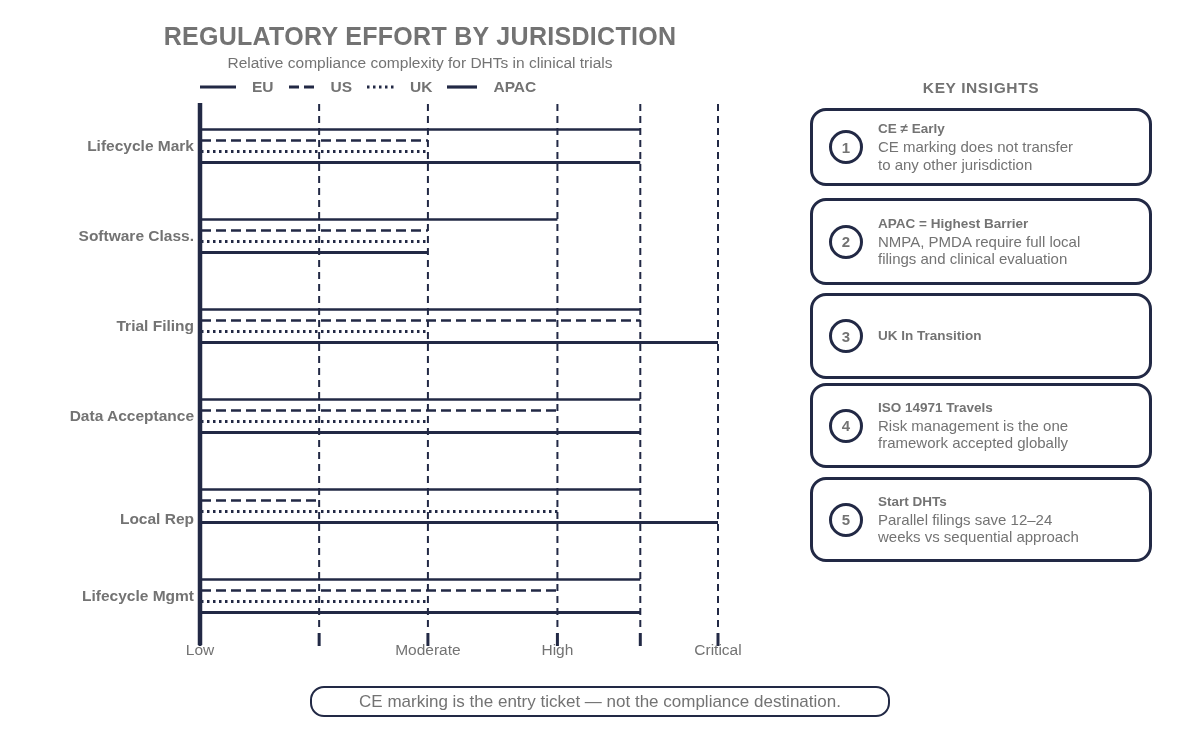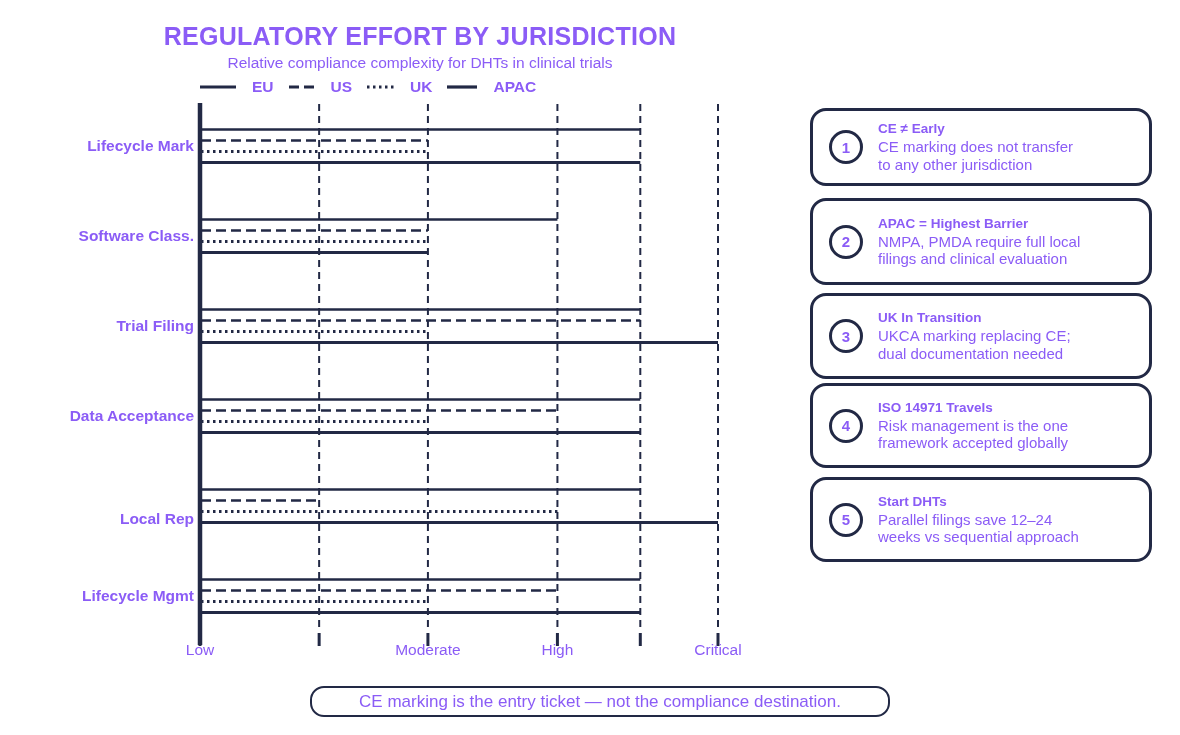--- a/index.html
+++ b/index.html
@@ -1,18 +1,18 @@
 <!DOCTYPE html>
 <html><head>
 <meta charset="utf-8">
 <style>
   html,body{margin:0;padding:0;background:#ffffff;}
   #canvas{
     position:relative;width:1180px;height:735px;background:#ffffff;overflow:hidden;
-    font-family:"Liberation Sans",sans-serif;color:#8b5cf6;
+    font-family:"Liberation Sans",sans-serif;color:#737373;
   }
   .title{
     position:absolute;left:60px;top:22px;width:720px;text-align:center;
     font-size:25px;font-weight:bold;letter-spacing:.3px;
   }
   .subtitle{
     position:absolute;left:60px;top:54px;width:720px;text-align:center;
     font-size:15.5px;
   }
   .legend{
@@ -135,20 +135,21 @@
       <div class="cat-label" style="top: 509px;">Local Rep</div>
       <div class="cat-label" style="top: 586px;">Lifecycle Mgmt</div>
     </div>
   <div id="tick-labels">
       <div class="tick-label" style="left: 145px;">Low</div>
       <div class="tick-label" style="left: 372.92px;">Moderate</div>
       <div class="tick-label" style="left: 502.42px;">High</div>
       <div class="tick-label" style="left: 663px;">Critical</div>
     </div>
 
+  <div class="insights-heading">KEY INSIGHTS</div>
   <div id="insights-cards">
       <div class="card" style="top: 108px; height: 78px;">
         <div class="card-num">1</div>
         <div class="card-text">
           <div class="card-heading">CE ≠ Early</div>
           <div class="card-body">CE marking does not transfer
 to any other jurisdiction</div>
         </div>
       </div>
       <div class="card" style="top: 198px; height: 87px;">
@@ -156,22 +157,20 @@
         <div class="card-text">
           <div class="card-heading">APAC = Highest Barrier</div>
           <div class="card-body">NMPA, PMDA require full local
 filings and clinical evaluation</div>
         </div>
       </div>
       <div class="card" style="top: 293px; height: 86px;">
         <div class="card-num">3</div>
         <div class="card-text">
           <div class="card-heading">UK In Transition</div>
-          <div class="card-body">UKCA marking replacing CE;
-dual documentation needed</div>
         </div>
       </div>
       <div class="card" style="top: 383px; height: 85px;">
         <div class="card-num">4</div>
         <div class="card-text">
           <div class="card-heading">ISO 14971 Travels</div>
           <div class="card-body">Risk management is the one
 framework accepted globally</div>
         </div>
       </div>

